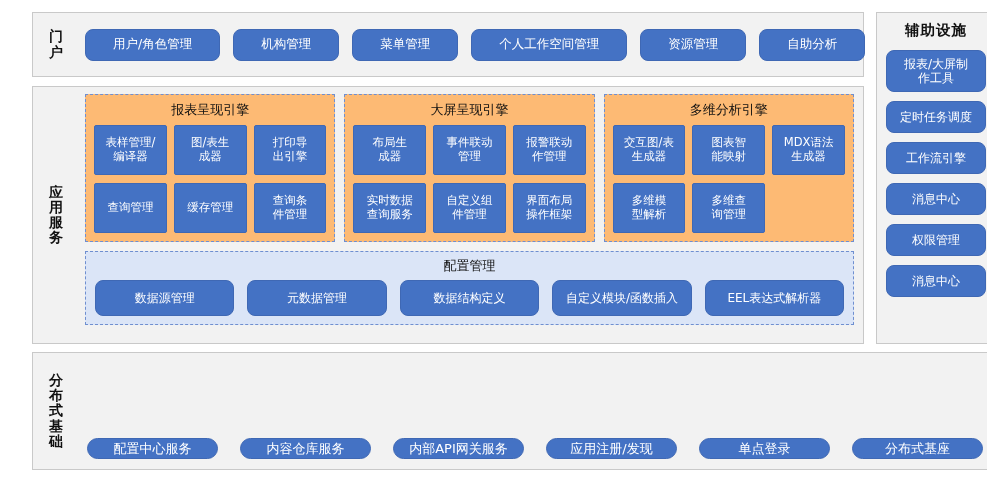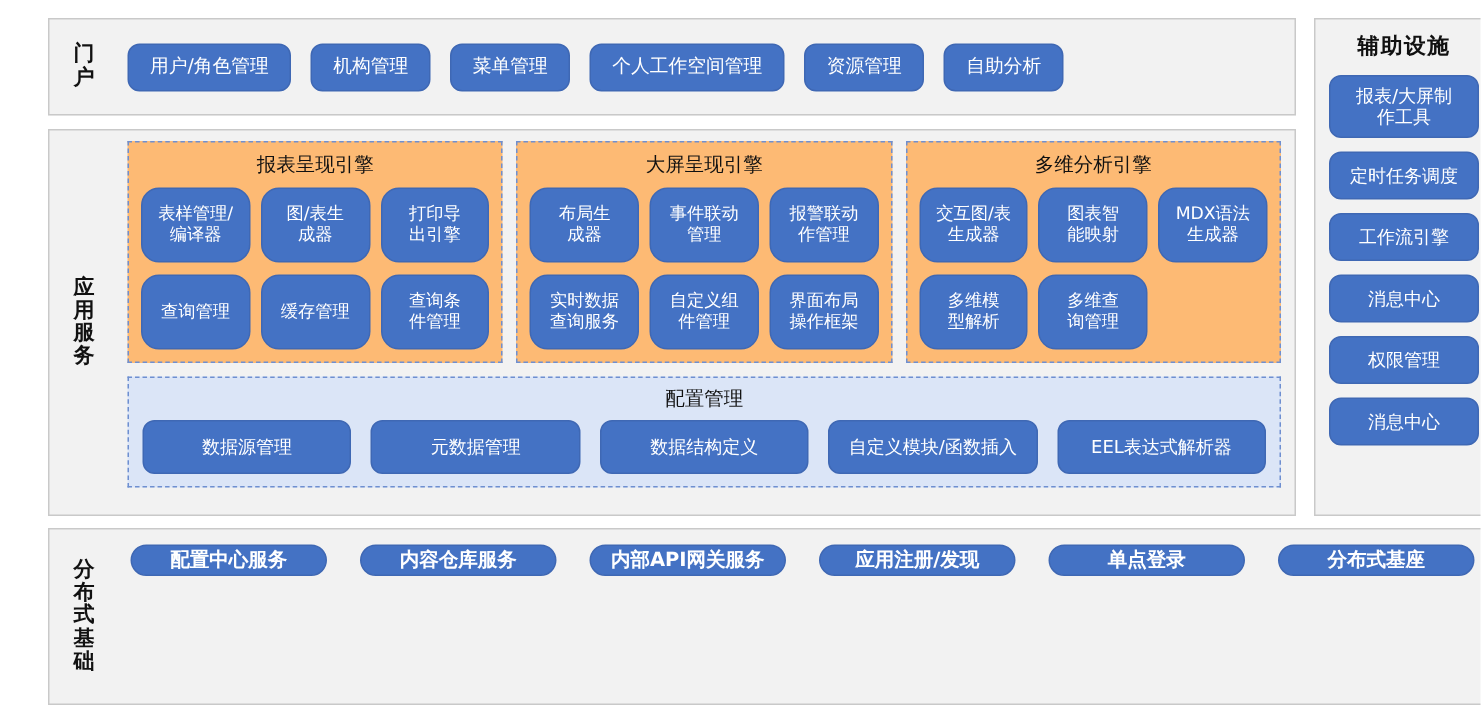--- a/index.html
+++ b/index.html
@@ -79,21 +79,21 @@
     left: 52px; right: 10px; top: 0; bottom: 0;
     display: flex;
     align-items: center;
     gap: 13px;
   }
   #portal-row .pill {
     height: 32px;
     font-size: 12.5px;
     border-radius: 8px;
     flex: 0 0 auto;
-    padding: 0 14px;
+    padding: 0 27px;
   }
 
   
   #aux-panel {
     left: 858px; top: 12px;
     width: 120px; height: 332px;
     background: #f2f2f2;
   }
   #aux-title {
     text-align: center;
@@ -152,21 +152,21 @@
   }
   .engine-grid {
     flex: 1 1 auto;
     display: grid;
     grid-template-columns: repeat(3, 1fr);
     grid-auto-rows: 1fr;
     gap: 8px 7px;
   }
   .engine-grid .pill {
     font-size: 11.5px;
-    border-radius: 12px;
+    border-radius: 2px;
     width: 100%;
     height: 100%;
   }
 
   
   #config-group {
     margin-top: 9px;
     height: 74px;
     background: #dbe5f7;
     border: 1px dashed #6f8fd0;
@@ -196,22 +196,21 @@
   
   #base-panel {
     left: 14px; top: 352px;
     width: 964px; height: 118px;
   }
   #base-row {
     position: absolute;
     left: 54px; right: 12px; top: 10px; bottom: 10px;
     display: flex;
     gap: 22px;
-    align-items: flex-start;
-    font-weight: bold;
+    align-items: flex-end;
   }
   #base-row .pill {
     flex: 1 1 0;
     font-size: 13px;
     border-radius: 11px;
   }
 </style>
 </head>
 <body>
 

